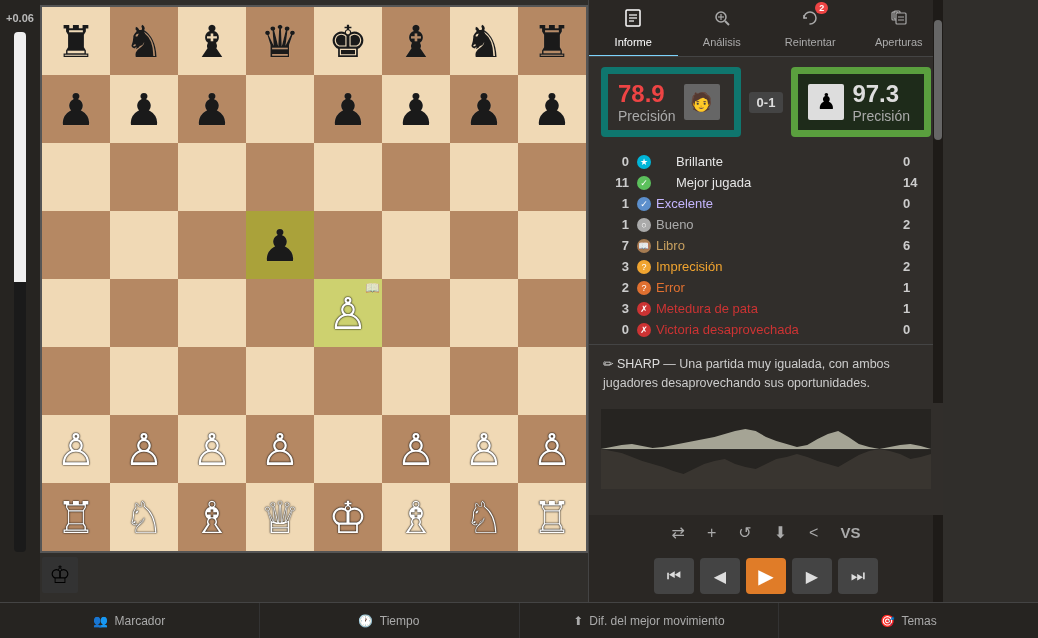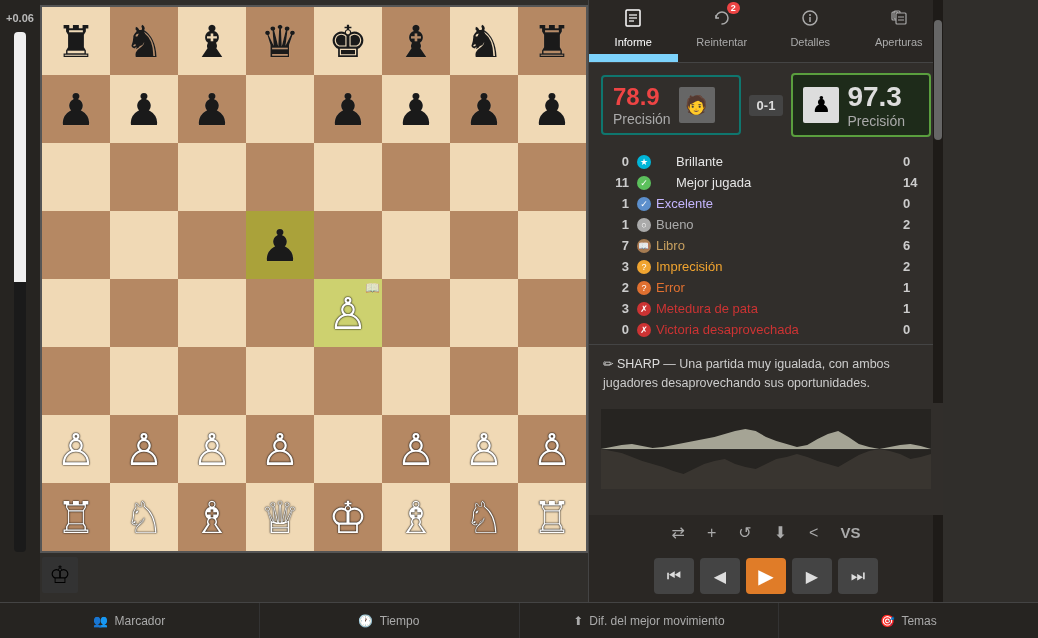--- a/index.html
+++ b/index.html
@@ -138,21 +138,21 @@
       align-items: center;
       padding: 8px 4px 6px;
       cursor: pointer;
       color: #aaa;
       font-size: 11px;
       border-bottom: 2px solid transparent;
       gap: 3px;
     }
     .tab.active {
       color: #fff;
-      border-bottom: 8px solid #7dd3fc;
+      border-bottom: 1px solid #7dd3fc;
     }
     .tab-icon { font-size: 18px; }
     .tab-badge {
       position: relative;
     }
     .badge {
       background: #e44;
       color: #fff;
       border-radius: 8px;
       font-size: 9px;
@@ -170,21 +170,21 @@
       padding: 10px 12px;
       gap: 8px;
       background: #312e2b;
       flex-shrink: 0;
     }
 
     .precision-card {
       display: flex;
       align-items: center;
       gap: 8px;
-      border: 2px solid #0f766e;
+      border: 7px solid #0f766e;
       border-radius: 4px;
       padding: 6px 10px;
       background: #312e2b;
       flex: 1;
     }
     .precision-card.active {
       border-color: #5a9f3e;
       background: #1e2b1a;
     }
 
@@ -569,44 +569,45 @@
       <div class="tab active">
         <div class="tab-icon">
           <svg width="20" height="20" viewBox="0 0 20 20">
               <rect x="3" y="2" width="14" height="16" rx="1" fill="none" stroke="#fff" stroke-width="1.5"></rect>
               <line x1="6" y1="7" x2="14" y2="7" stroke="#fff" stroke-width="1.2"></line>
               <line x1="6" y1="10" x2="14" y2="10" stroke="#fff" stroke-width="1.2"></line>
               <line x1="6" y1="13" x2="11" y2="13" stroke="#fff" stroke-width="1.2"></line>
             </svg>
         </div>
         <span>Informe</span>
+      </div>
+      <div class="tab">
+        <div class="tab-icon">
+          <svg width="20" height="20" viewBox="0 0 20 20">
+              <circle cx="9" cy="9" r="5" fill="none" stroke="#aaa" stroke-width="1.5"></circle>
+              <line x1="13" y1="13" x2="17" y2="17" stroke="#aaa" stroke-width="2"></line>
+              <line x1="6" y1="9" x2="12" y2="9" stroke="#aaa" stroke-width="1.2"></line>
+              <line x1="9" y1="6" x2="9" y2="12" stroke="#aaa" stroke-width="1.2"></line>
+            </svg>
+        </div>
+        <span>Análisis</span>
       </div>
       <div class="tab">
         <div class="tab-icon tab-badge">
           <svg width="20" height="20" viewBox="0 0 20 20">
               <path d="M4 10 A6 6 0 1 1 10 16" fill="none" stroke="#aaa" stroke-width="1.5" stroke-linecap="round"></path>
               <polyline points="4,7 4,10 7,10" fill="none" stroke="#aaa" stroke-width="1.5" stroke-linejoin="round"></polyline>
             </svg>
           <span class="badge">2</span>
         </div>
         <span>Reintentar</span>
       </div>
       <div class="tab">
         <div class="tab-icon">
           <svg width="20" height="20" viewBox="0 0 20 20">
-              <circle cx="10" cy="10" r="7" fill="none" stroke="#aaa" stroke-width="1.5"></circle>
-              <line x1="10" y1="9" x2="10" y2="14" stroke="#aaa" stroke-width="1.5"></line>
-              <circle cx="10" cy="7" r="1" fill="#aaa"></circle>
-            </svg>
-        </div>
-        <span>Detalles</span>
-      </div>
-      <div class="tab">
-        <div class="tab-icon">
-          <svg width="20" height="20" viewBox="0 0 20 20">
               <rect x="3" y="4" width="6" height="8" rx="1" fill="none" stroke="#aaa" stroke-width="1.2"></rect>
               <rect x="5" y="3" width="6" height="8" rx="1" fill="none" stroke="#aaa" stroke-width="1.2"></rect>
               <rect x="7" y="5" width="10" height="11" rx="1" fill="#2a2724" stroke="#aaa" stroke-width="1.2"></rect>
               <line x1="9" y1="9" x2="15" y2="9" stroke="#aaa" stroke-width="1"></line>
               <line x1="9" y1="12" x2="15" y2="12" stroke="#aaa" stroke-width="1"></line>
             </svg>
         </div>
         <span>Aperturas</span>
       </div>
     </div>
@@ -618,21 +619,21 @@
           <div class="precision-label">Precisión</div>
         </div>
         <div class="player-thumb">🧑</div>
       </div>
 
       <div class="score-badge">0-1</div>
 
       <div class="precision-card active">
         <div class="player-thumb white-player" style="font-size:22px;">♟</div>
         <div>
-          <div class="precision-score" style="color:#ddd;font-size:28px;font-weight:bold;">97.3</div>
+          <div class="precision-score" style="color:#ddd;font-size:24px;font-weight:bold;">97.3</div>
           <div class="precision-label">Precisión</div>
         </div>
       </div>
     </div>
 
     <div class="stats-table" id="stats-table">
         <div class="stats-row">
     <span class="stats-num-left">0</span>
     <span class="stats-label">
       <span class="stat-dot dot-brilliant">★</span>

